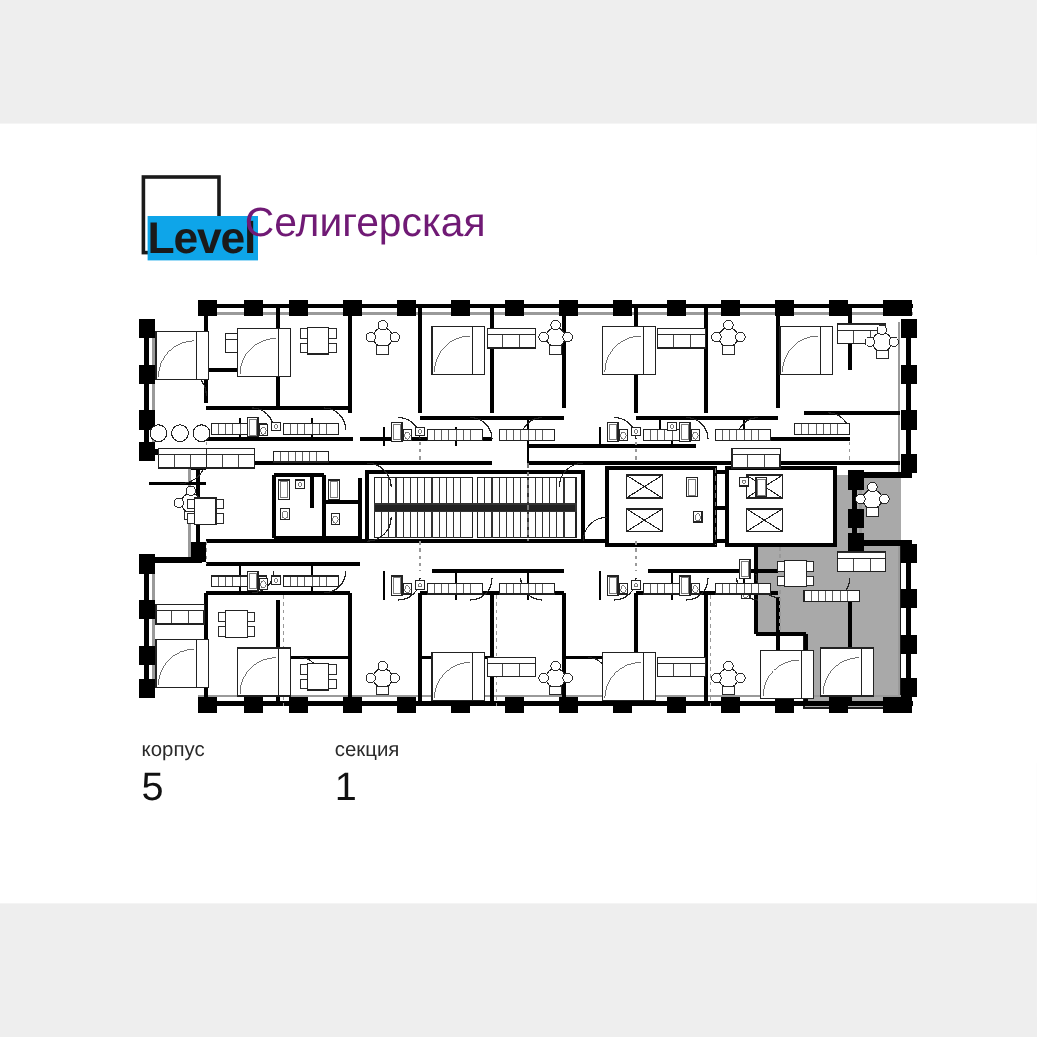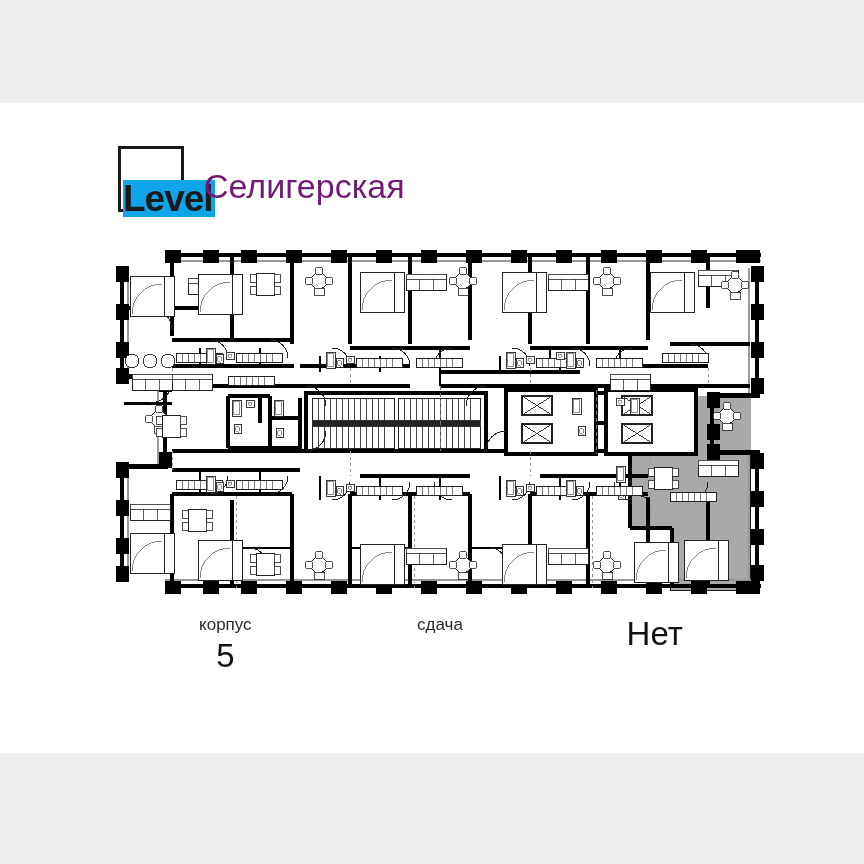--- a/index.html
+++ b/index.html
@@ -25,21 +25,21 @@
   .brand-name{position:absolute;left:86px;top:22px;font-size:34px;line-height:37px;
      font-weight:400;color:#701a75;white-space:nowrap;}
 
   
   .plan-wrap{position:absolute;left:110px;top:248px;width:660px;height:355px;}
   .plan-wrap svg{display:block;}
 
   
   .stats{position:absolute;left:118px;top:614px;width:644px;height:70px;
      display:flex;align-items:flex-start;}
-  .stat{flex:1 1 0;text-align:center;}
+  .stat{flex:1 1 0;text-align:left;}
   .stat-label{font-size:17px;line-height:22px;color:#2a2a2a;font-weight:400;}
   .stat-value{font-size:33px;line-height:38px;color:#111111;font-weight:400;margin-top:1px;}
 </style>
 </head>
 <body>
 
 <div class="page">
 
   <div class="band-top"></div>
   <div class="sheet"></div>
@@ -526,20 +526,22 @@
     </g>
   </svg>
   </div>
 
   <div class="stats">
     <div class="stat">
       <div class="stat-label">корпус</div>
       <div class="stat-value">5</div>
     </div>
     <div class="stat">
-      <div class="stat-label">сдача</div>
+      <div class="stat-label">секция</div>
+      <div class="stat-value">1</div>
     </div>
     <div class="stat">
-      <div class="stat-value">Нет</div>
+    </div>
+    <div class="stat">
     </div>
   </div>
 
 </div>
 
 </body></html>

